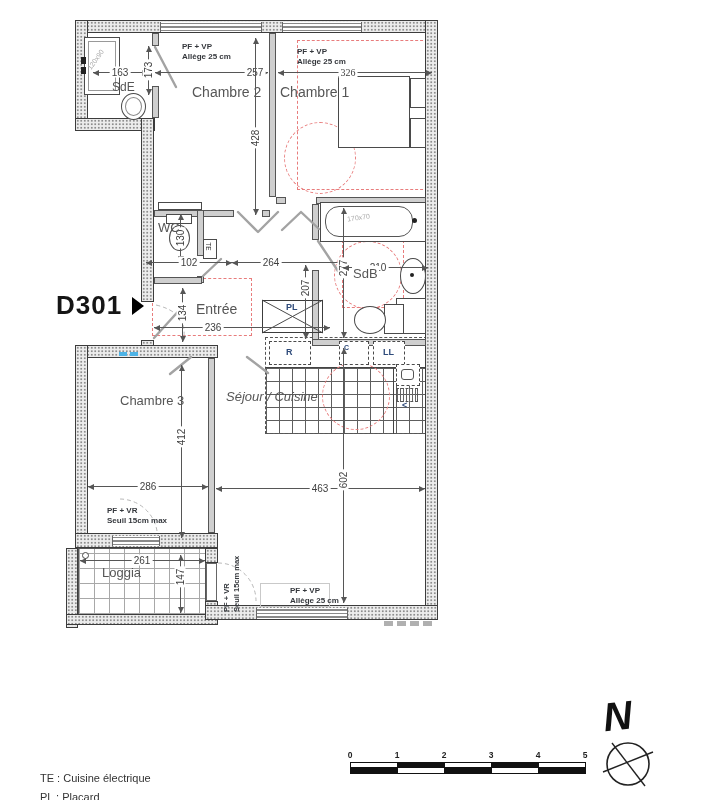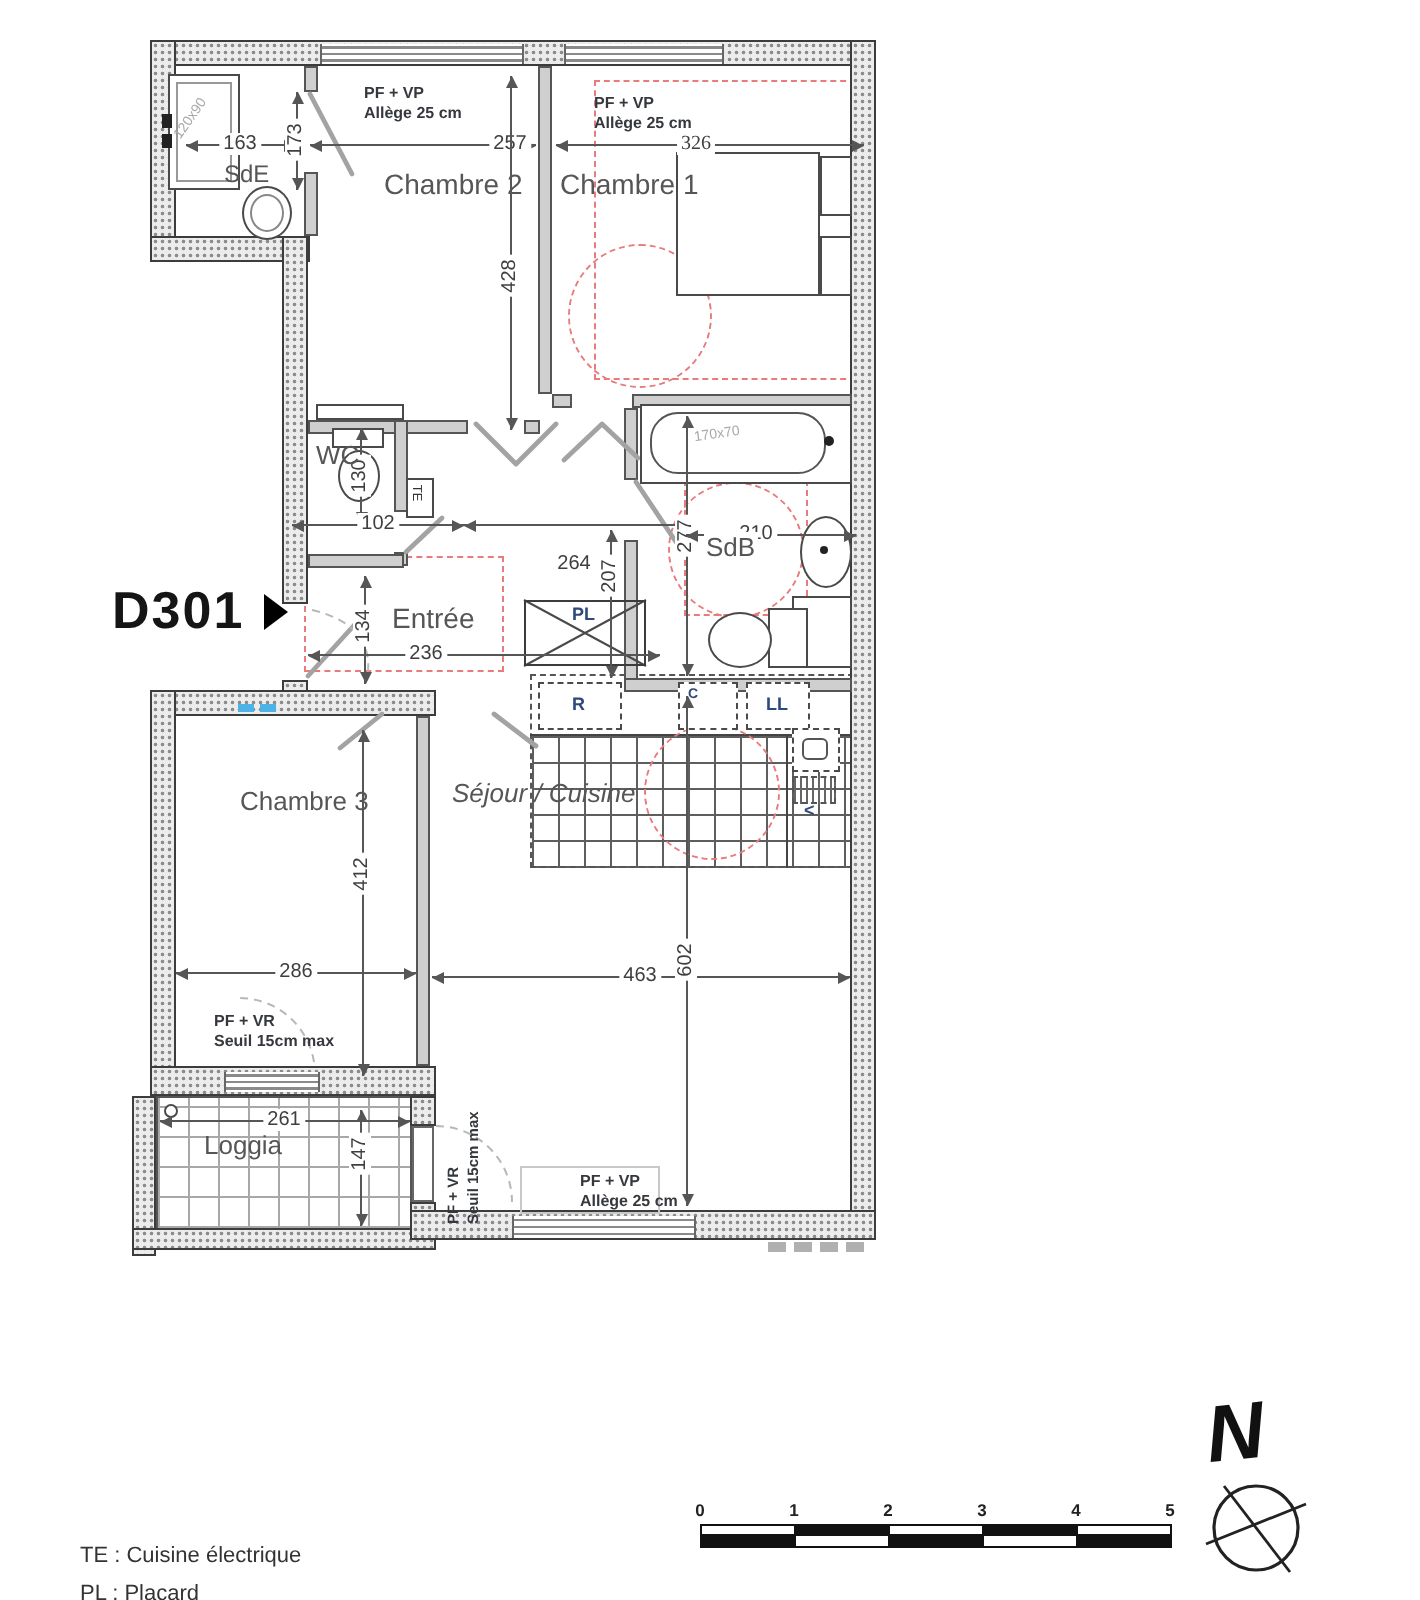--- a/index.html
+++ b/index.html
@@ -197,21 +197,21 @@
   <div class="dlab" style="left:211px;top:72px;margin-left:44px;">257</div>
   <div class="dimh" style="left:278px;top:72px;width:154px;"></div>
   <div class="dlab" style="left:348px;top:72px;font-family:Liberation Serif, serif;">326</div>
   <div class="dimv" style="left:255px;top:38px;height:177px;"></div>
   <div class="dlabv" style="left:255px;top:138px;">428</div>
   <div class="dimv" style="left:180px;top:214px;height:48px;"></div>
   <div class="dlabv" style="left:180px;top:238px;">130</div>
   <div class="dimh" style="left:146px;top:262px;width:86px;"></div>
   <div class="dlab" style="left:189px;top:262px;text-align:right;">102</div>
   <div class="dimh" style="left:232px;top:262px;width:113px;"></div>
-  <div class="dlab" style="left:287px;top:262px;margin-top:20px;">264</div>
+  <div class="dlab" style="left:271px;top:262px;">264</div>
   <div class="dimv" style="left:305px;top:265px;height:74px;"></div>
   <div class="dlabv" style="left:305px;top:288px;">207</div>
   <div class="dimv" style="left:343px;top:208px;height:130px;"></div>
   <div class="dlabv" style="left:343px;top:268px;">277</div>
   <div class="dimh" style="left:343px;top:267px;width:85px;"></div>
   <div class="dlab" style="left:378px;top:267px;">210</div>
   <div class="dimv" style="left:182px;top:288px;height:54px;"></div>
   <div class="dlabv" style="left:182px;top:313px;">134</div>
   <div class="dimh" style="left:154px;top:327px;width:176px;"></div>
   <div class="dlab" style="left:213px;top:327px;">236</div>

